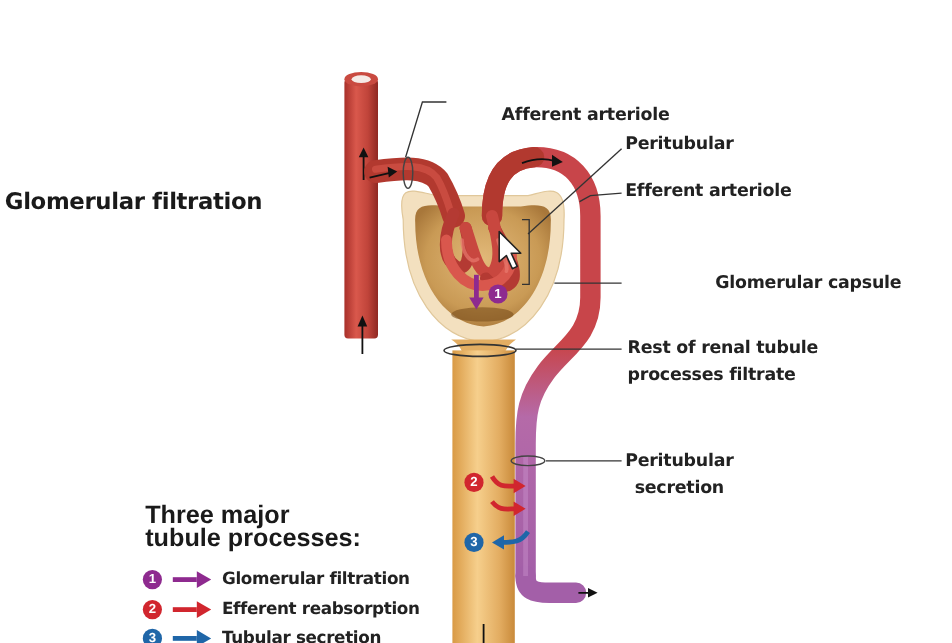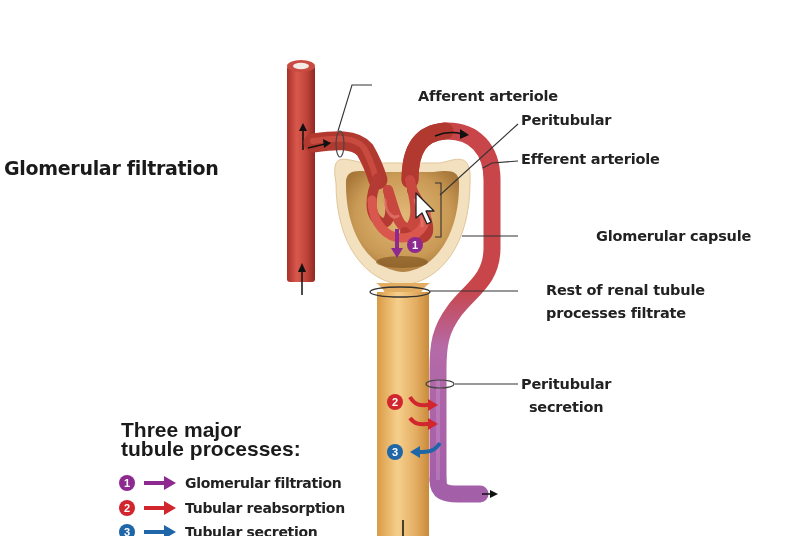--- a/index.html
+++ b/index.html
@@ -157,21 +157,21 @@
   </svg>
 
   <div class="num-badge" style="left:407px;top:237px;background:#8e2a8f;">1</div>
   <div class="num-badge" style="left:387px;top:394px;background:#d1262e;">2</div>
   <div class="num-badge" style="left:387px;top:444px;background:#1f66a8;">3</div>
 
   <div class="label" style="left:374px;top:85px;margin-left:44px;">Afferent arteriole</div>
   <div class="label" style="left:521px;top:109px;">Peritubular</div>
   <div class="label" style="left:521px;top:148px;">Efferent arteriole</div>
   <div class="label" style="left:548px;top:225px;margin-left:48px;">Glomerular capsule</div>
-  <div class="label" style="left:546px;top:279px;">
+  <div class="label" style="left:523px;top:279px;">
     <div>Rest of renal tubule</div>
     <div>processes filtrate</div>
   </div>
   <div class="label" style="left:521px;top:373px;text-align:center;">
     <div>Peritubular</div>
     <div>secretion</div>
   </div>
 
   <div class="legend-title">
     <div>Three major</div>
@@ -179,21 +179,21 @@
   </div>
 
   <div class="legend-row" style="top:472px;">
     <div class="badge" style="background:#8e2a8f;">1</div>
     <div class="arrow"></div>
     <div class="text">Glomerular filtration</div>
   </div>
   <div class="legend-row" style="top:497px;">
     <div class="badge" style="background:#d1262e;">2</div>
     <div class="arrow"></div>
-    <div class="text">Tubular reabsorption</div>
+    <div class="text">Efferent reabsorption</div>
   </div>
   <div class="legend-row" style="top:521px;">
     <div class="badge" style="background:#1f66a8;">3</div>
     <div class="arrow"></div>
     <div class="text">Tubular secretion</div>
   </div>
 
 </div>
 
 </body></html>

